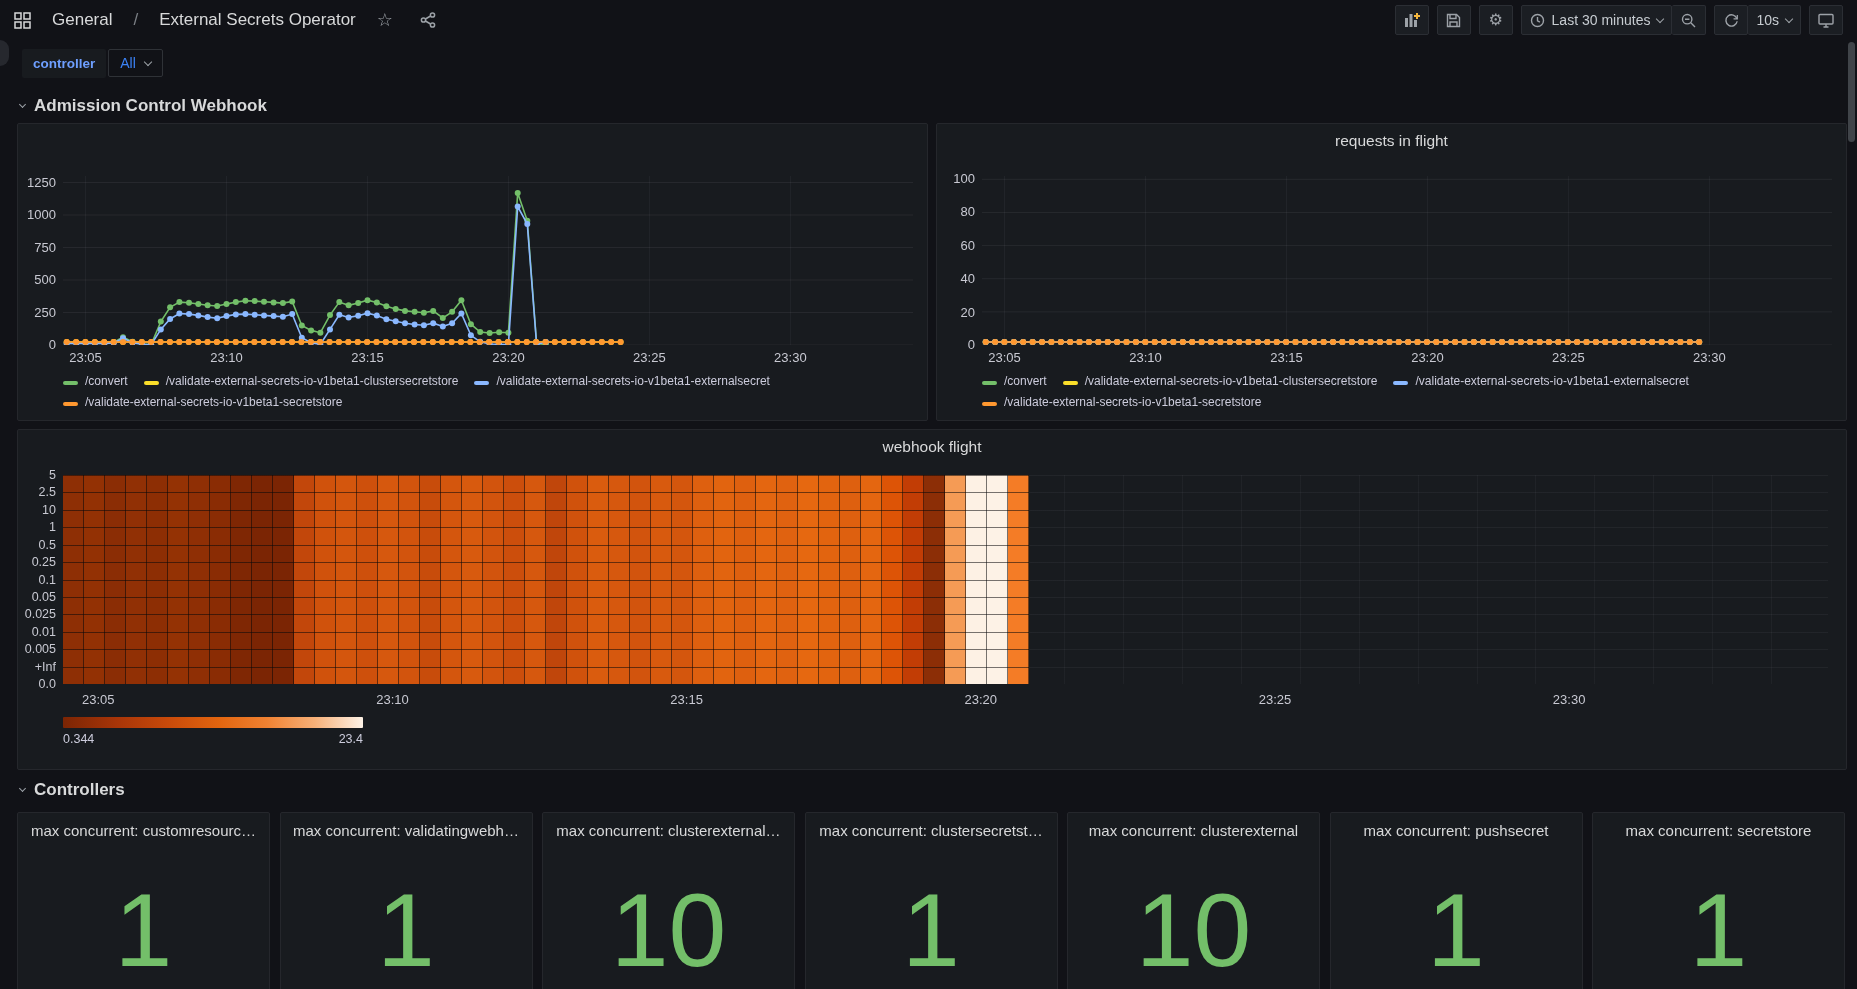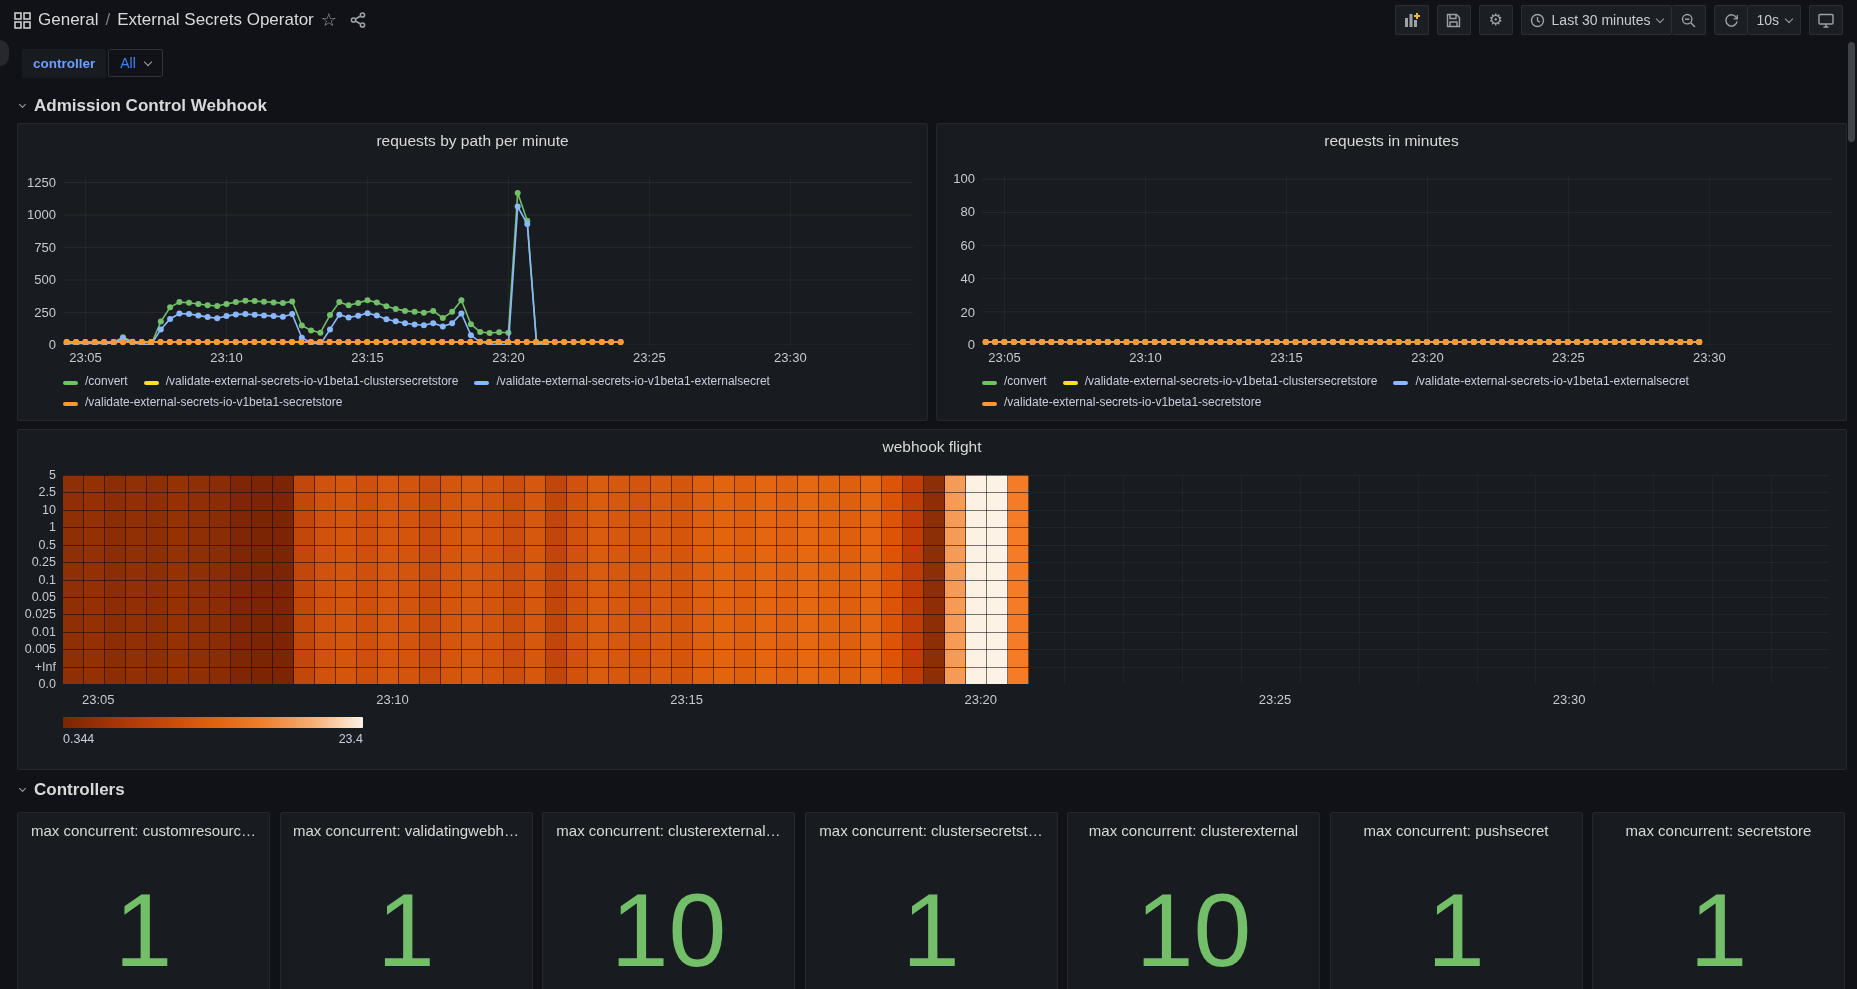--- a/index.html
+++ b/index.html
@@ -2,21 +2,21 @@
 <html><head>
 <meta charset="utf-8">
 <style>
   * { margin:0; padding:0; box-sizing:border-box; }
   html,body { width:1857px; height:989px; }
   body { font-family:"Liberation Sans","DejaVu Sans",sans-serif; background:#111217; color:#ccccdc; overflow:hidden; }
   .screen { position:relative; width:1857px; height:989px; overflow:hidden; background:#111217; }
 
   
   .navbar { position:absolute; left:0; top:0; width:100%; height:40px; display:flex; align-items:center; justify-content:space-between; padding:0 14px; background:#111217; }
-  .nav-left { display:flex; align-items:center; gap:7px; }
+  .nav-left { display:flex; align-items:center; gap:21px; }
   .crumb { font-size:17px; color:#d8d9da; cursor:pointer; }
   .crumb.sep { color:#7b7f85; cursor:default; }
   .star-glyph { font-size:18px; color:#9da2a8; cursor:pointer; }
   .nav-right { display:flex; align-items:center; gap:8px; }
   .tb-btn { height:30px; min-width:34px; display:flex; align-items:center; justify-content:center; gap:7px; padding:0 8px; background:#1b1e23; border:1px solid #2b2e34; border-radius:2px; color:#9da2a8; font-size:14px; cursor:pointer; }
   .tb-group { display:flex; }
   .tb-group .tb-btn + .tb-btn { border-left:none; }
   .tb-btn .lbl { color:#c7ccd1; white-space:nowrap; }
   .chev { display:inline-block; width:6px; height:6px; border-right:1.6px solid #9da2a8; border-bottom:1.6px solid #9da2a8; transform:rotate(45deg); margin-top:-3px; }
   .gear-glyph { font-size:16px; line-height:1; }
@@ -166,21 +166,20 @@
       <i class="chev"></i>
     </span>
   </div>
 
   <div class="section-header sh1">
     <i class="chev"></i>
     <span>Admission Control Webhook</span>
   </div>
 
   <section class="panel ts-panel" style="left:17px;top:123px;width:911px;height:298px;">
-    <div class="panel-title">requests by path per minute</div>
     <div class="ylabels">
         <span class="ytick" style="top: 213px;">0</span>
         <span class="ytick" style="top: 180.5px;">250</span>
         <span class="ytick" style="top: 148px;">500</span>
         <span class="ytick" style="top: 115.5px;">750</span>
         <span class="ytick" style="top: 83px;">1000</span>
         <span class="ytick" style="top: 50.5px;">1250</span>
       </div>
     <div class="plot"><svg width="850" height="169">
           <line x1="0" x2="850" y1="169" y2="169" stroke="rgba(204,204,220,0.08)"></line>
@@ -446,21 +445,21 @@
           <span>/validate-external-secrets-io-v1beta1-externalsecret</span>
         </span>
         <span class="legend-item">
           <span class="legend-swatch" style="background: rgb(255, 152, 48);"></span>
           <span>/validate-external-secrets-io-v1beta1-secretstore</span>
         </span>
       </div>
   </section>
 
   <section class="panel ts-panel" style="left:936px;top:123px;width:911px;height:298px;">
-    <div class="panel-title">requests in minutes</div>
+    <div class="panel-title">requests in flight</div>
     <div class="ylabels">
         <span class="ytick" style="top: 213px;">0</span>
         <span class="ytick" style="top: 181px;">20</span>
         <span class="ytick" style="top: 146.725px;">40</span>
         <span class="ytick" style="top: 113.588px;">60</span>
         <span class="ytick" style="top: 80.451px;">80</span>
         <span class="ytick" style="top: 47.3137px;">100</span>
       </div>
     <div class="plot"><svg width="850" height="169">
           <line x1="0" x2="850" y1="169" y2="169" stroke="rgba(204,204,220,0.08)"></line>

